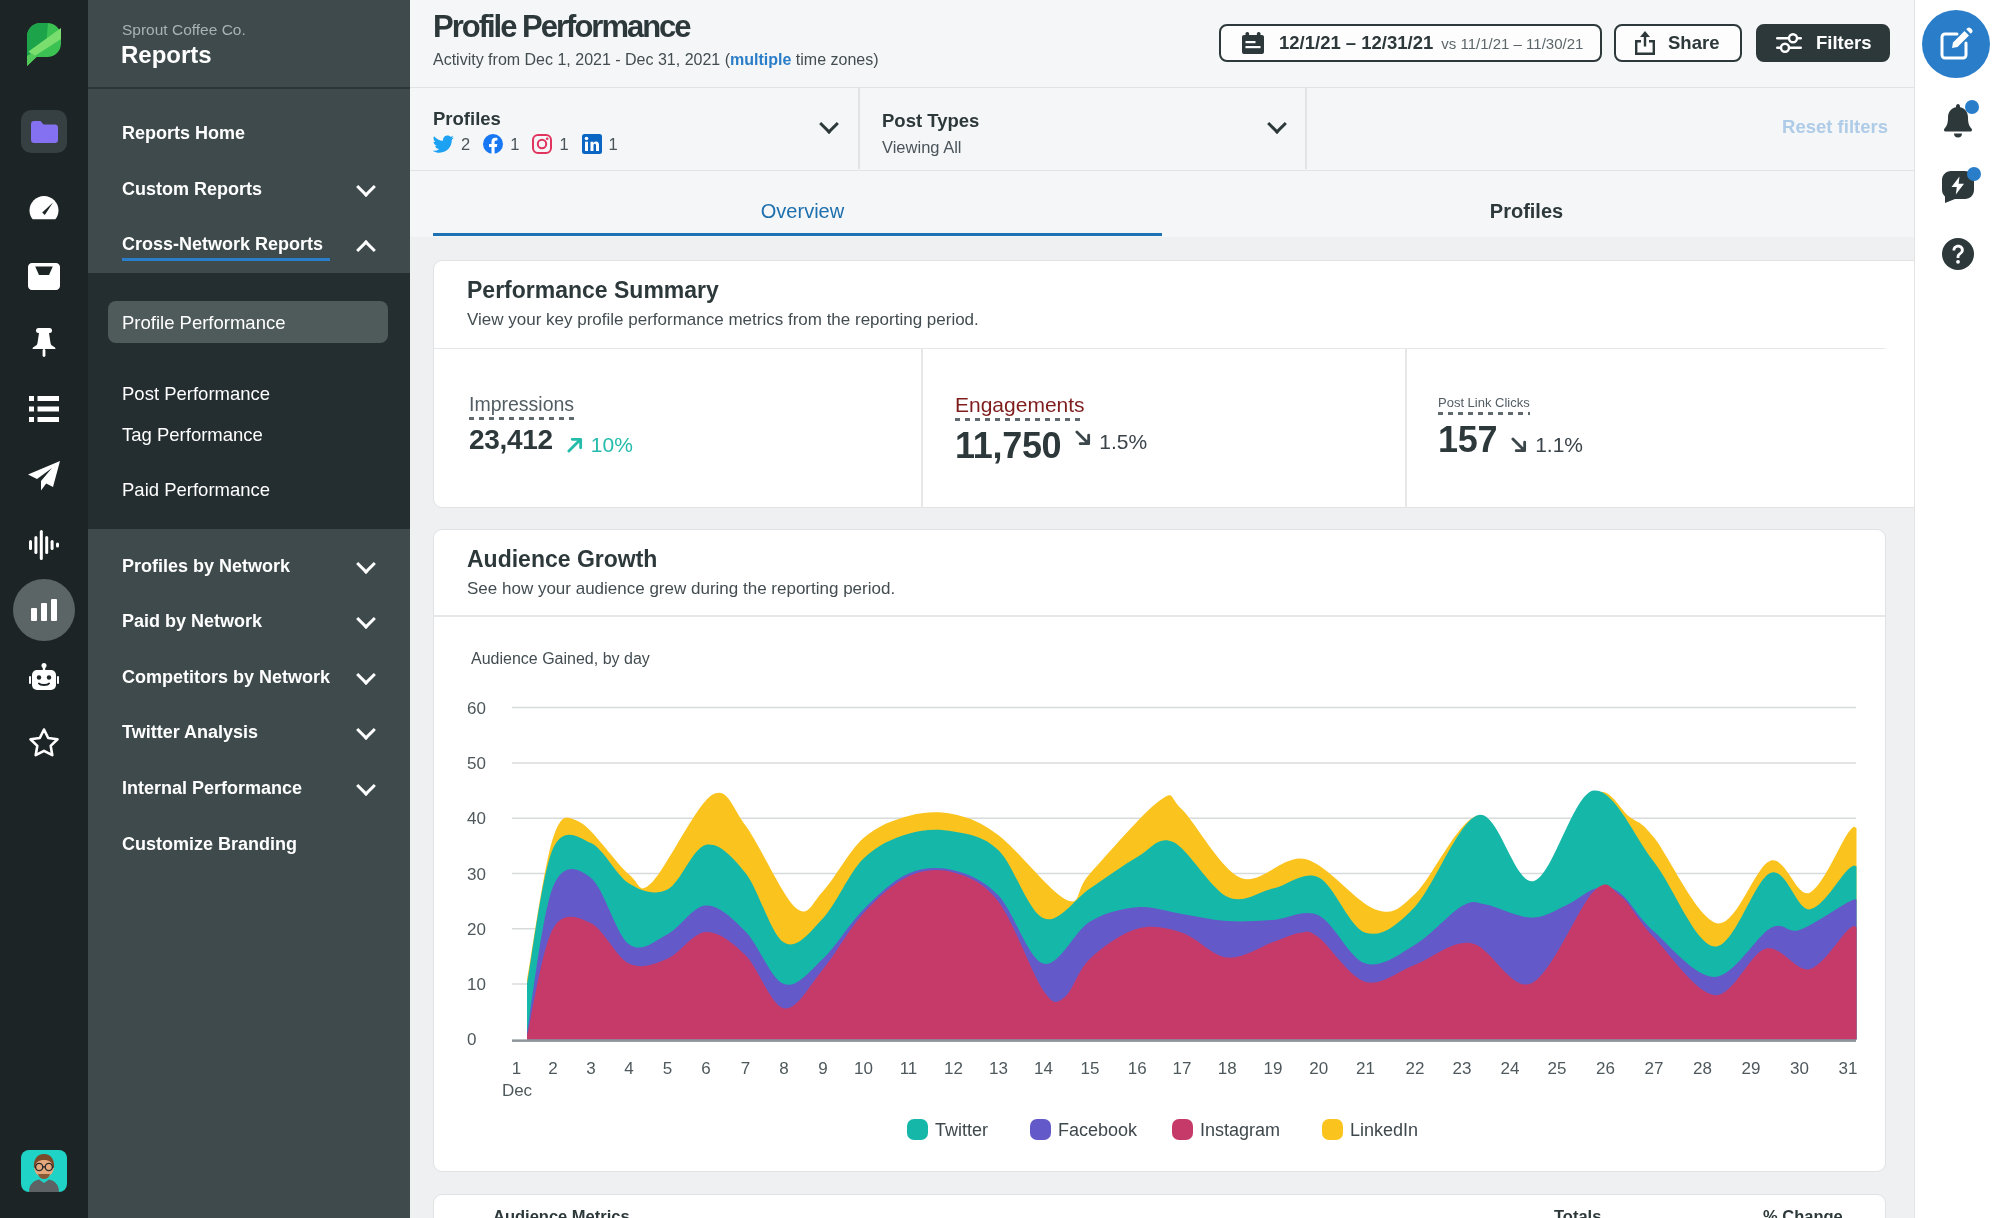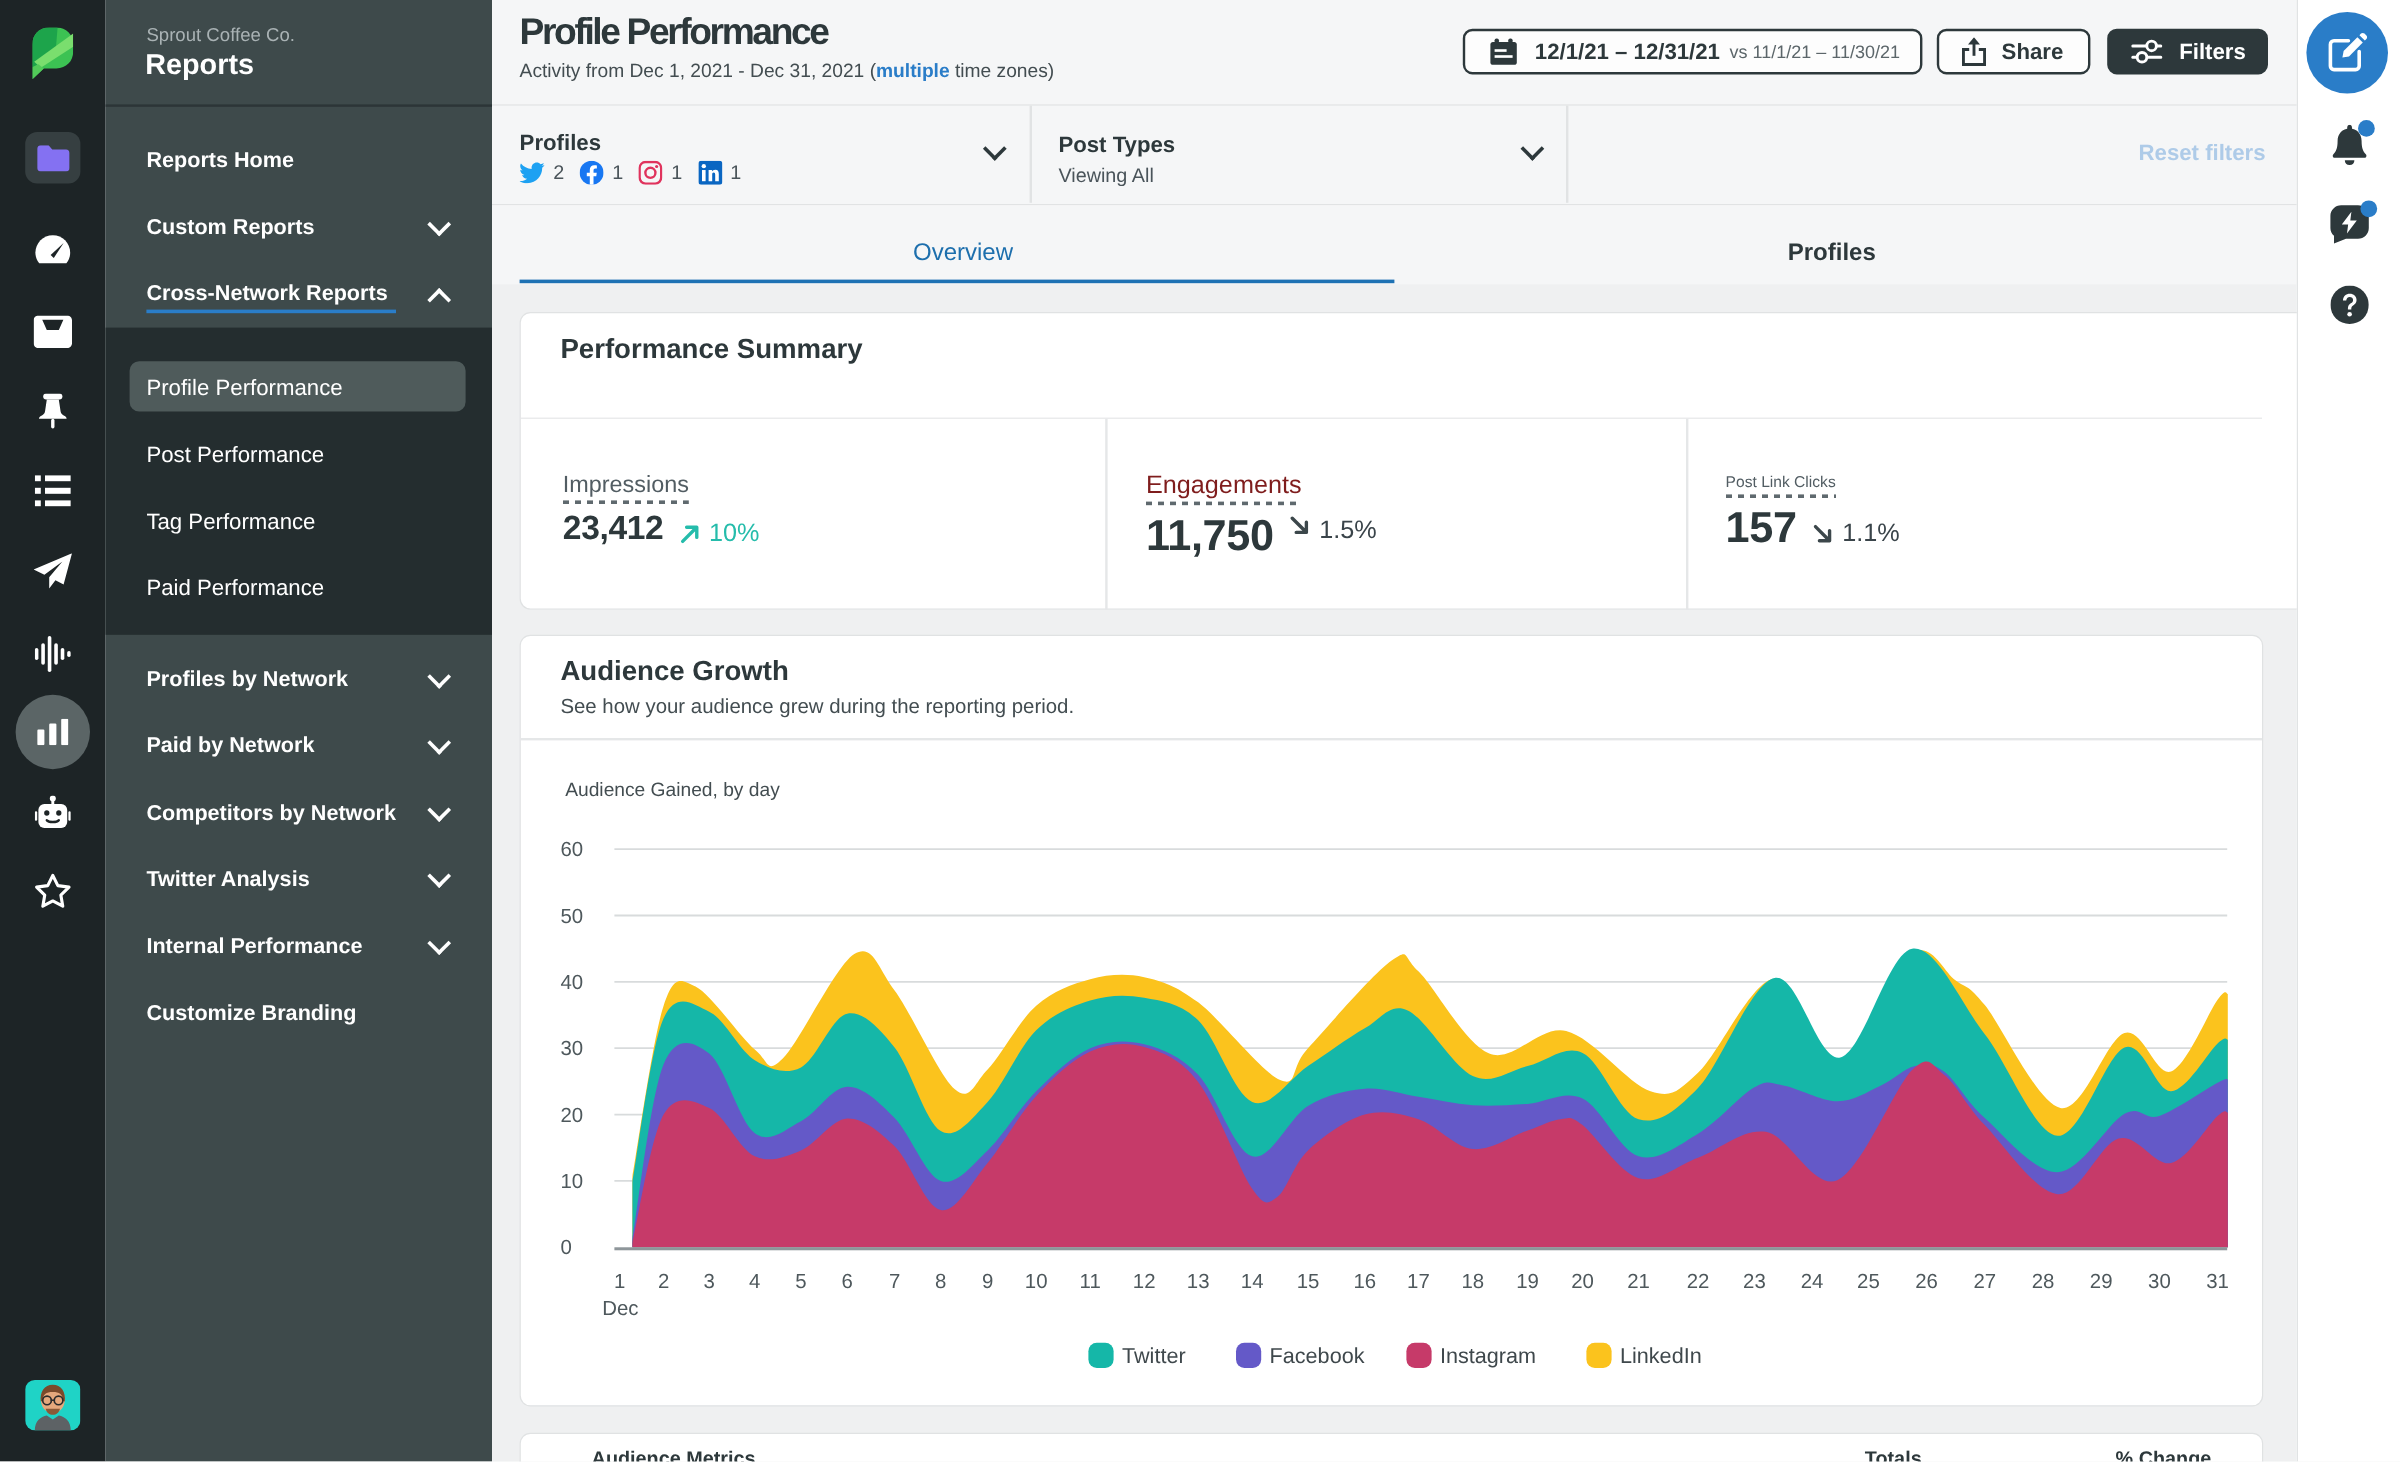--- a/index.html
+++ b/index.html
@@ -153,21 +153,21 @@
   <div class="nav" style="top:123px;">Reports Home</div>
   <div class="nav" style="top:179px;">Custom Reports</div>
     <div class="chev down" style="left:271px;top:180px;"></div>
   <div class="nav" style="top:234px;">Cross-Network Reports</div>
     <div class="chev up" style="left:271px;top:243px;"></div>
   <div style="position:absolute;left:34px;top:258px;width:208px;height:3px;background:#2a7dc8;"></div>
 
   <div id="subpanel">
     <div style="position:absolute;left:20px;top:28px;width:280px;height:42px;background:#4f5b5b;border-radius:8px;"></div>
     <div class="nav2" style="top:39px;">Profile Performance</div>
-    <div class="nav2" style="top:95px;">Post Performance</div>
+    <div class="nav2" style="top:110px;">Post Performance</div>
     <div class="nav2" style="top:151px;">Tag Performance</div>
     <div class="nav2" style="top:206px;">Paid Performance</div>
   </div>
 
   <div class="nav" style="top:556px;">Profiles by Network</div>
     <div class="chev down" style="left:271px;top:557px;"></div>
   <div class="nav" style="top:611px;">Paid by Network</div>
     <div class="chev down" style="left:271px;top:612px;"></div>
   <div class="nav" style="top:667px;">Competitors by Network</div>
     <div class="chev down" style="left:271px;top:668px;"></div>
@@ -249,20 +249,21 @@
   </div>
 
   <div id="tabrow">
     <div style="position:absolute;left:28px;top:29px;width:729px;text-align:center;font-size:20px;font-weight:normal;color:#1d6fad;">Overview</div>
     <div style="position:absolute;left:752px;top:29px;width:729px;text-align:center;font-size:20px;font-weight:bold;color:#2d383b;">Profiles</div>
     <div style="position:absolute;left:23px;top:62px;width:729px;height:3px;background:#1e72b4;"></div>
   </div>
 
   <div class="card" style="left:23px;top:260px;width:1583px;height:248px;">
     <div style="position:absolute;left:33px;top:16px;font-size:23px;font-weight:bold;color:#2d383b;">Performance Summary</div>
+    <div style="position:absolute;left:33px;top:49px;font-size:17px;color:#434d51;">View your key profile performance metrics from the reporting period.</div>
     <div style="position:absolute;left:0;top:86.5px;width:1451px;height:1.5px;background:#e5e7e8;"></div>
     <div style="position:absolute;left:487px;top:88px;width:1.5px;height:159px;background:#e5e7e8;"></div>
     <div style="position:absolute;left:971px;top:88px;width:1.5px;height:159px;background:#e5e7e8;"></div>
 
     <div style="position:absolute;left:35px;top:132px;">
       <div style="display:inline-block;"><span class="dotted" style="font-size:19.5px;color:#525d63;">Impressions</span><div class="dashline"></div></div>
       <div style="margin-top:4px;display:flex;align-items:center;">
         <span style="font-size:28px;font-weight:bold;color:#2d383b;letter-spacing:-0.3px;">23,412</span>
         <svg style="margin-left:14px;transform:translateY(5px);" width="16" height="16" viewBox="0 0 17 17">
             <path d="M2 15 L14 3 M5.5 2.5 L14.5 2.5 L14.5 11.5" stroke="#25bcab" stroke-width="3" fill="none" stroke-linecap="round" stroke-linejoin="round"></path>

